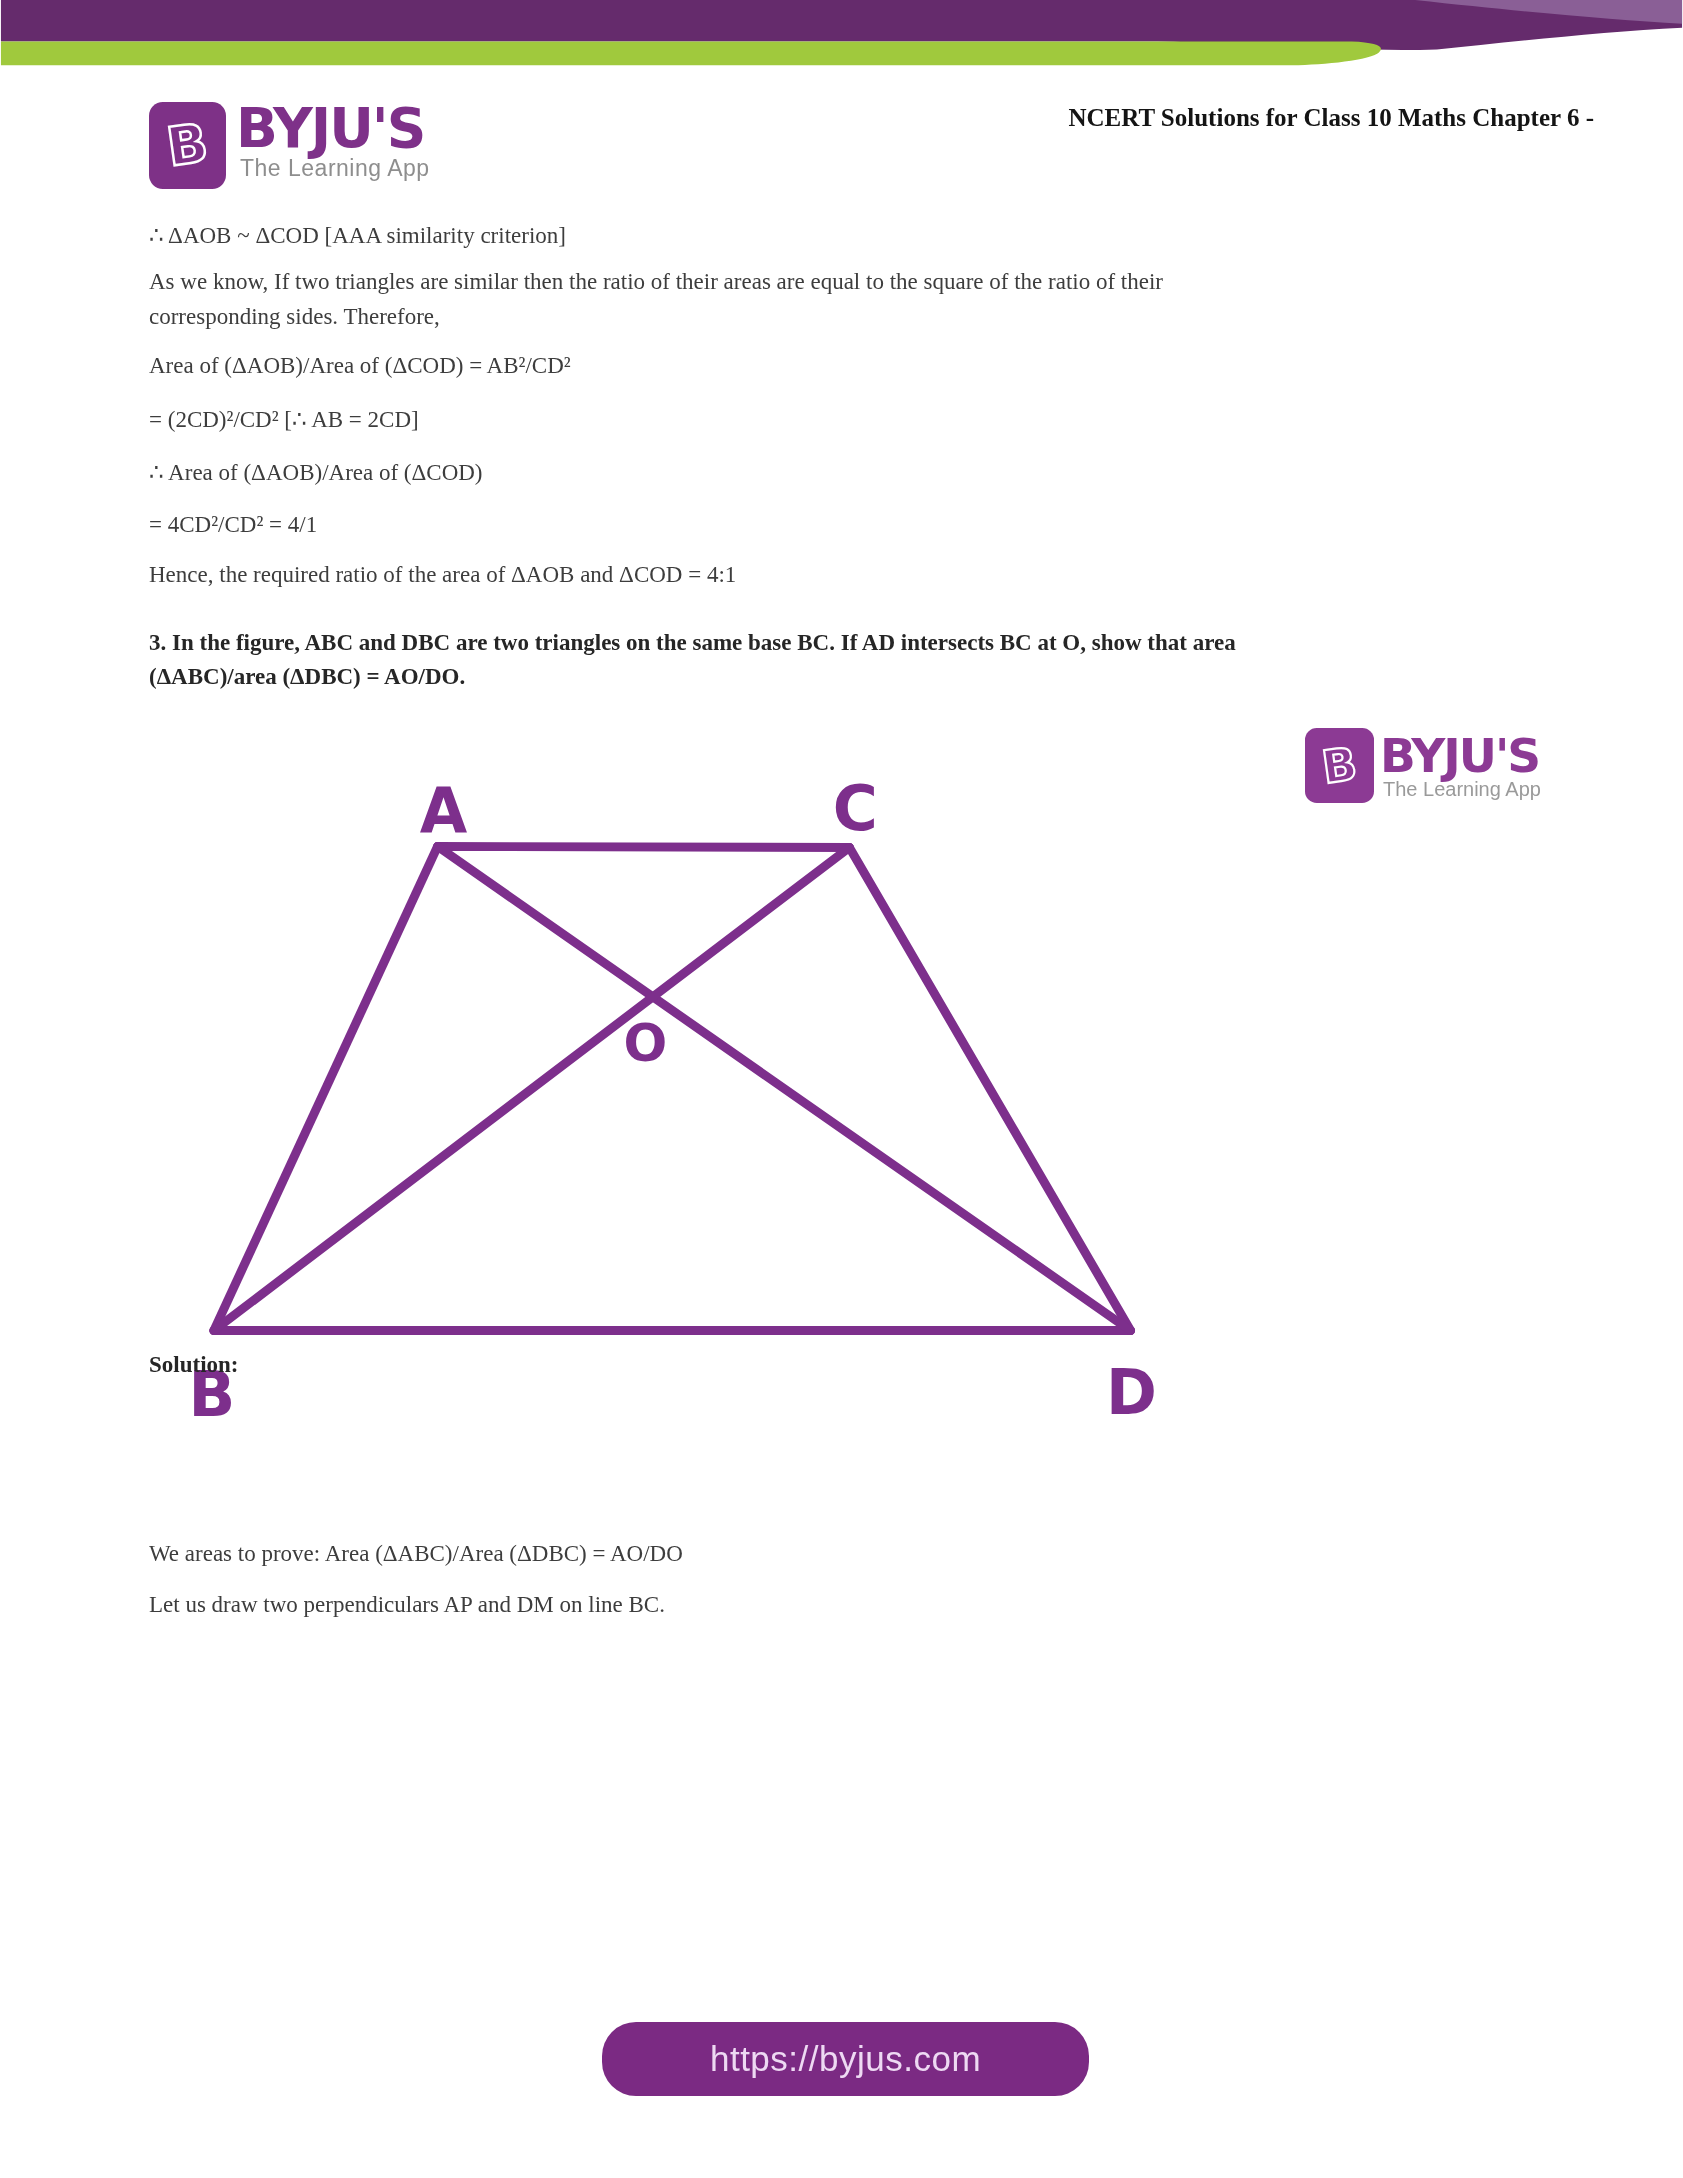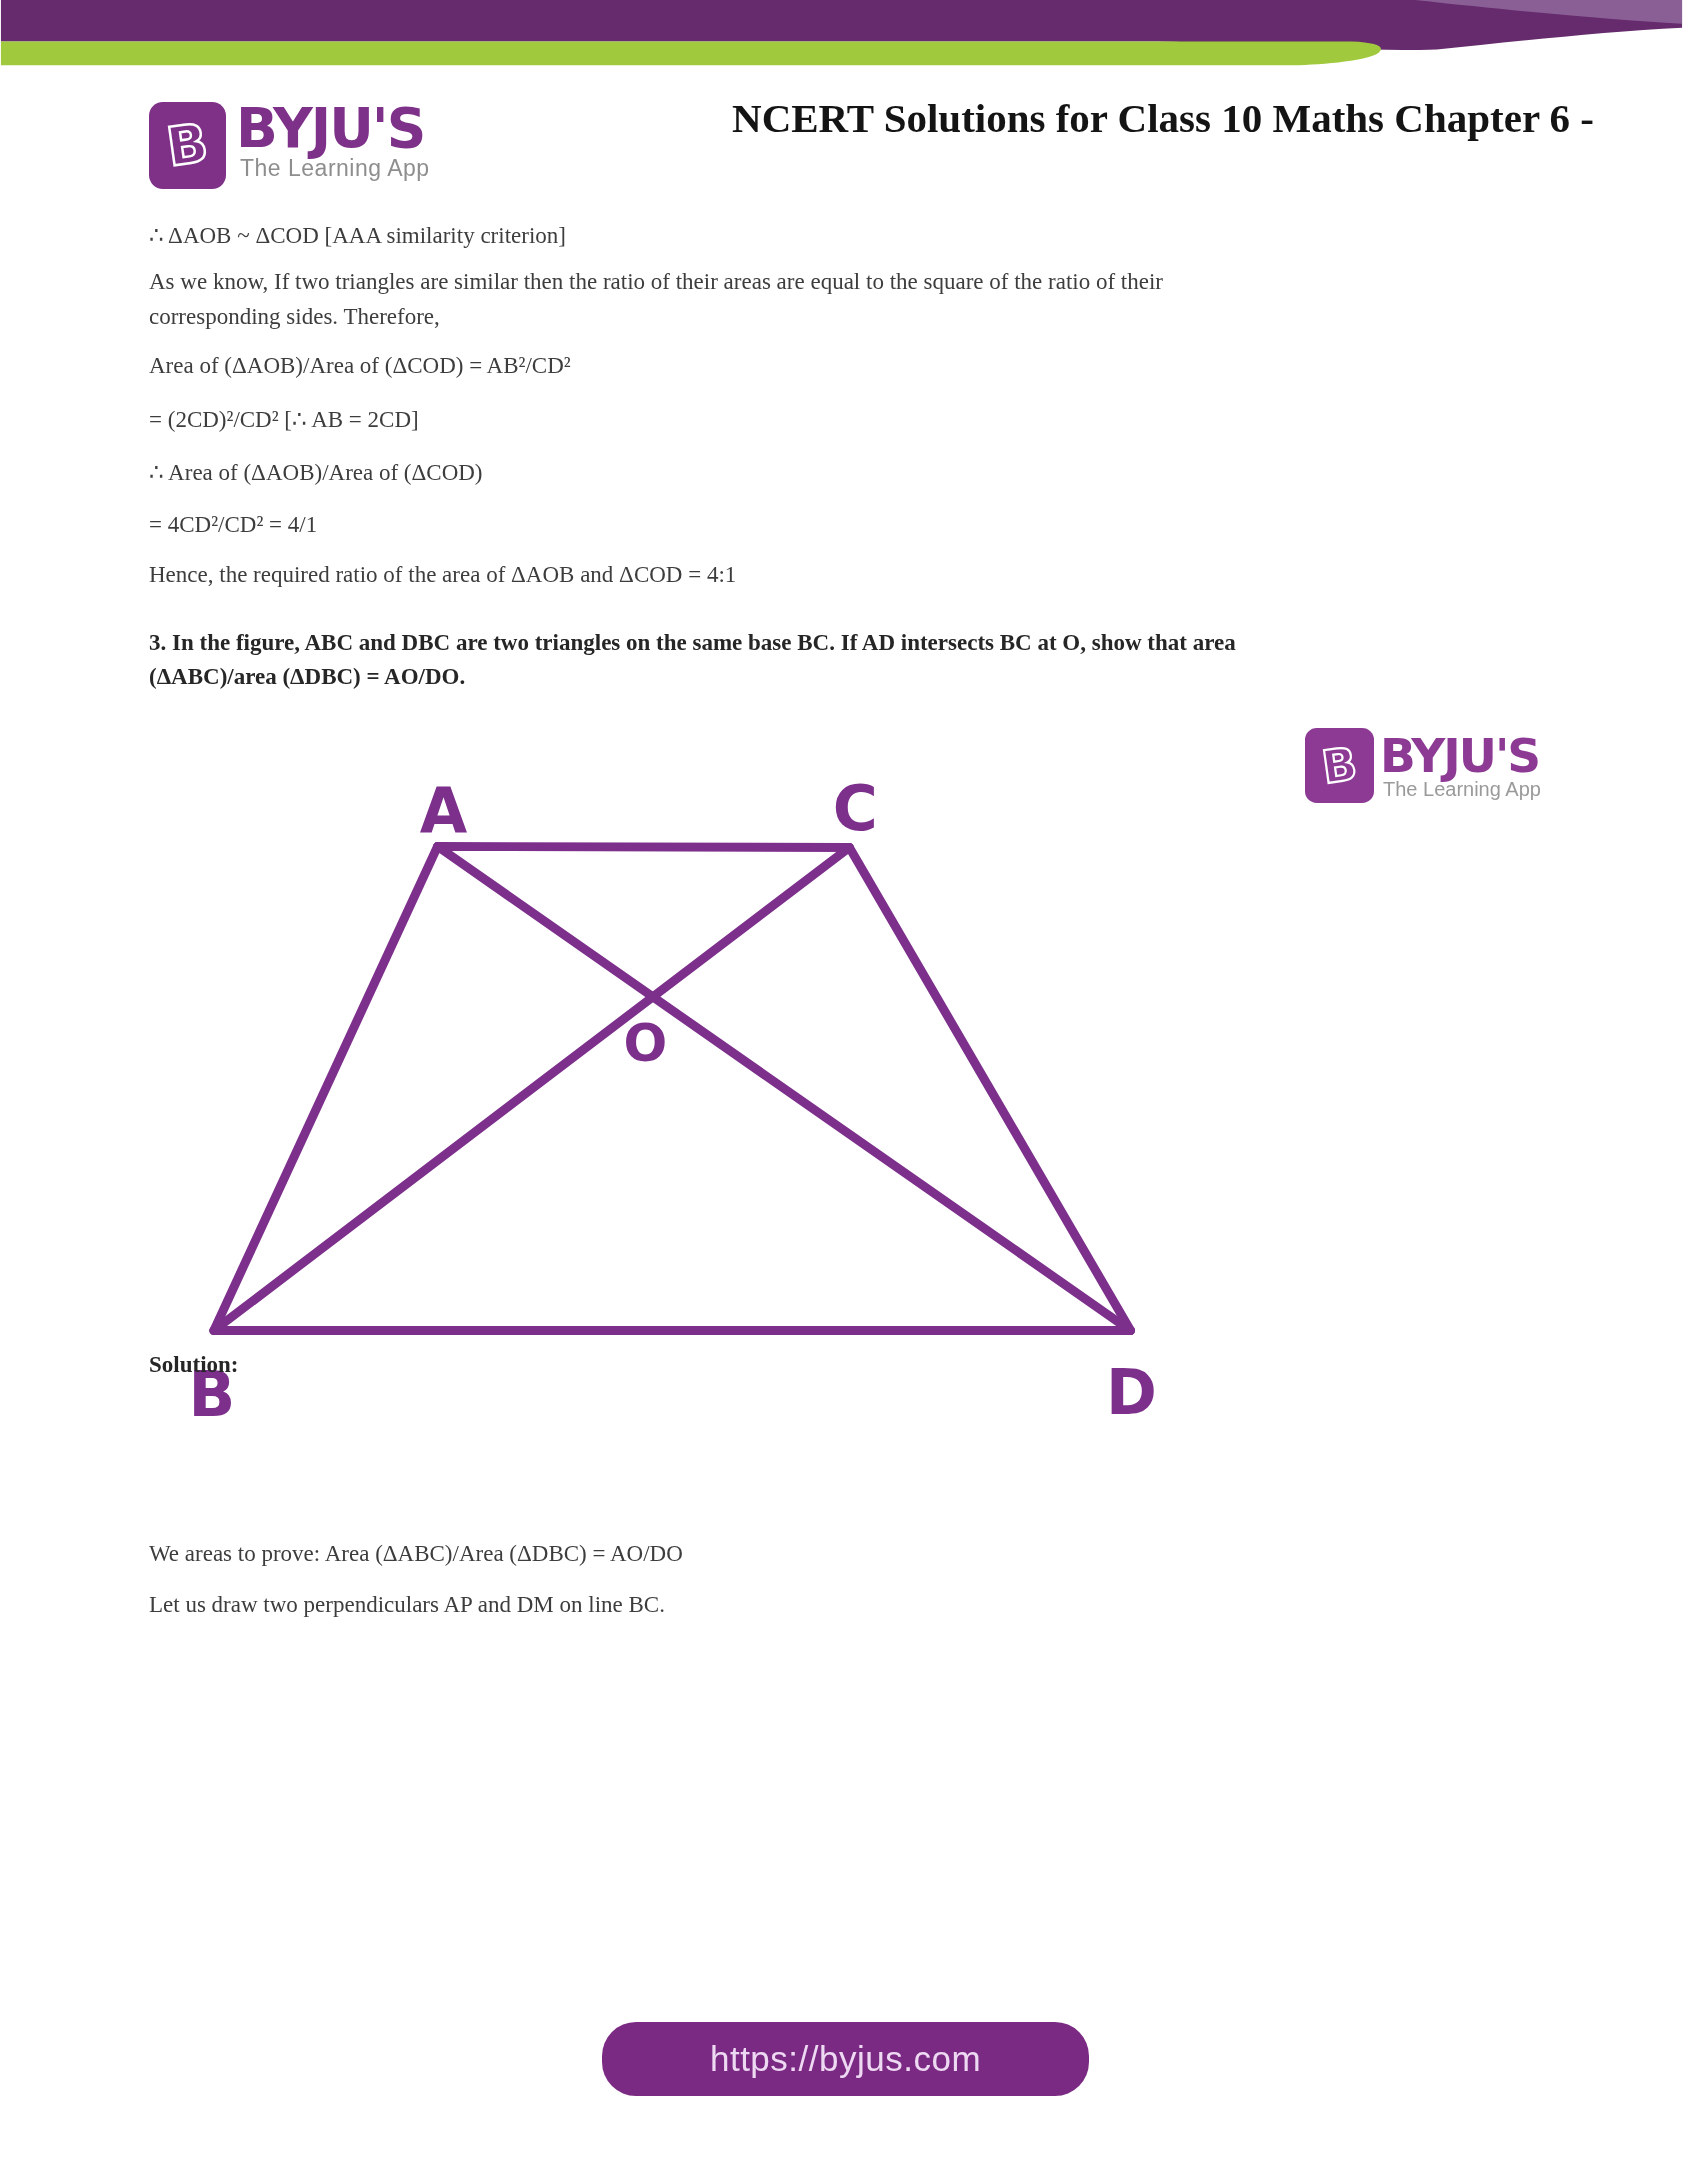--- a/index.html
+++ b/index.html
@@ -18,21 +18,21 @@
     font-weight:800;font-size:55px;letter-spacing:-2px;color:#7e3189;
   }
   .logo-tagline{
     position:absolute;left:91px;top:55px;
     font-family:"Liberation Sans","DejaVu Sans",sans-serif;
     font-size:23px;color:#8e8e8e;letter-spacing:0.5px;
   }
   
   .doc-title{
     position:absolute;right:89px;top:97px;text-align:right;
-    font-weight:bold;font-size:41px;line-height:42px;color:#141414;
+    font-weight:bold;font-size:25px;line-height:42px;color:#141414;
   }
   
   .bline{position:absolute;left:149px;font-size:23px;color:#3d3d3d;white-space:nowrap;}
   .bold{font-weight:bold;color:#262626;font-family:Liberation Serif, serif;}
   
   .figure-layer{position:absolute;left:0;top:0;width:1683px;height:2178px;pointer-events:none;}
   .fig-label{font-family:"DejaVu Sans","Liberation Sans",sans-serif;font-weight:bold;fill:#7d2f8c;}
   
   .wm{position:absolute;left:1305px;top:728px;width:287px;height:99px;}
   .wm-brand{

